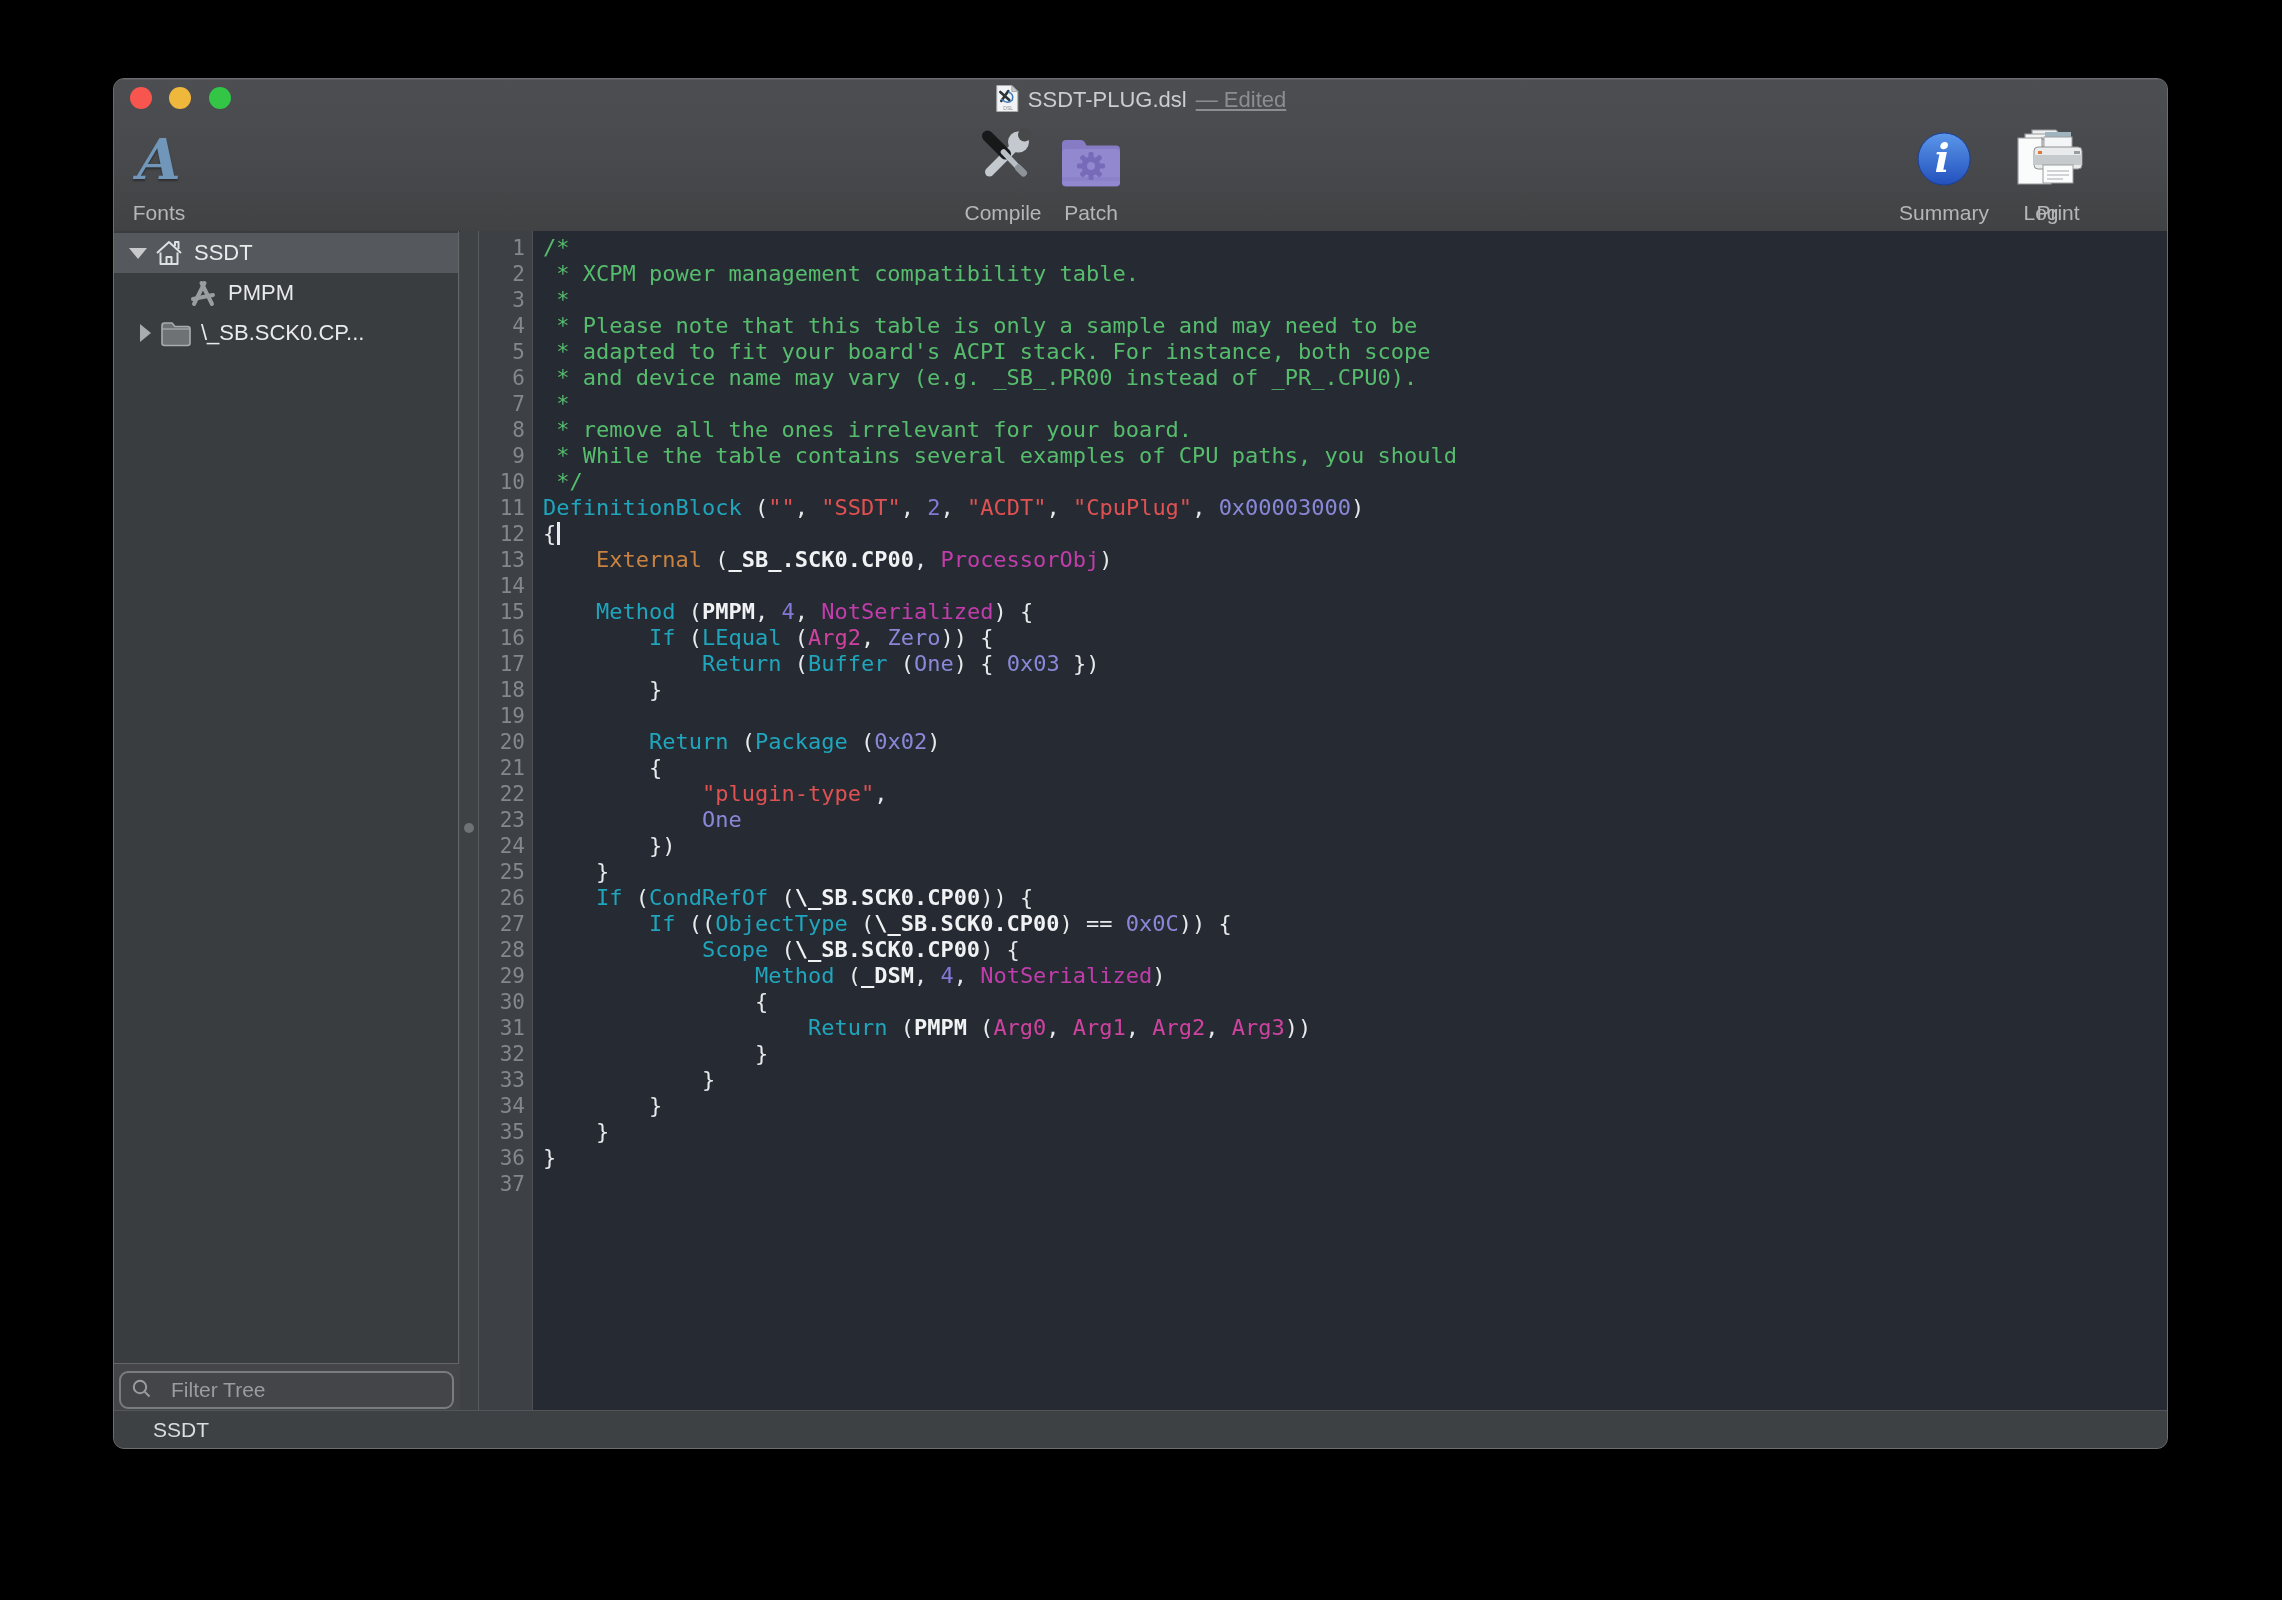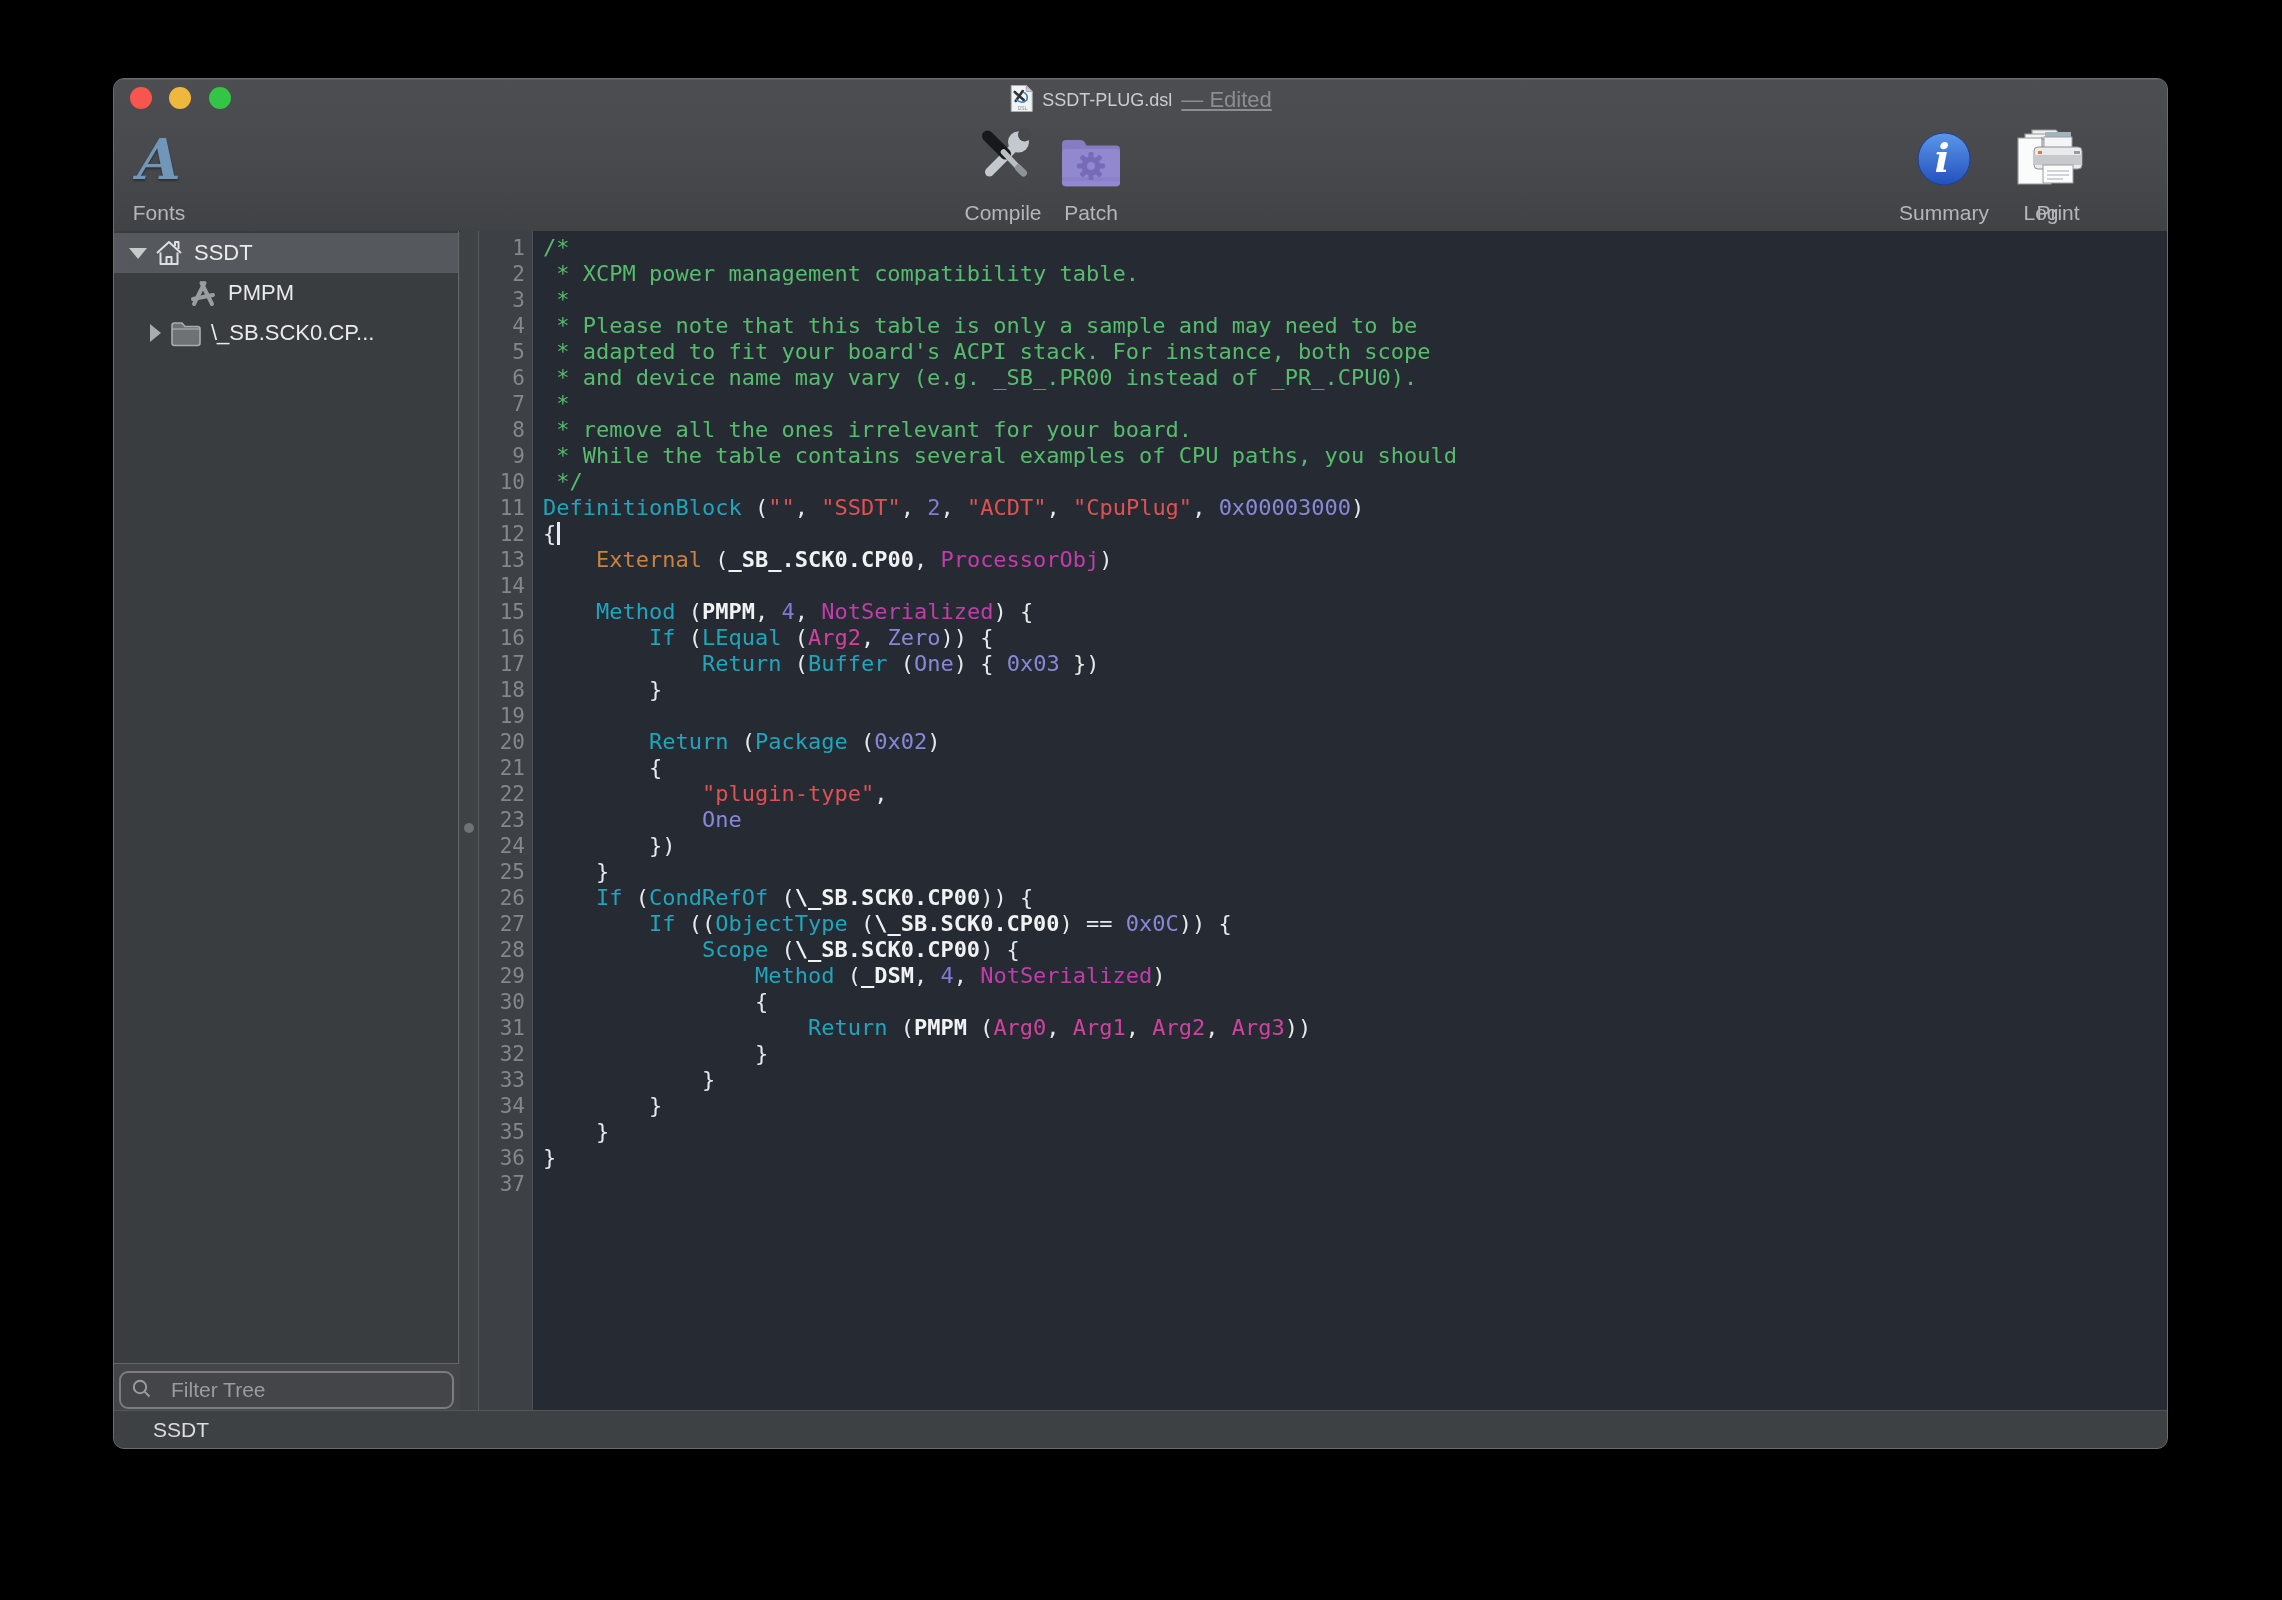--- a/index.html
+++ b/index.html
@@ -11,21 +11,21 @@
   
   .header{position:absolute;left:0;top:0;right:0;height:152px;
           background:linear-gradient(#4d4e51,#48494c 55%,#414244);
           border-bottom:1px solid #2a2b2c;box-shadow:inset 0 1px 0 rgba(255,255,255,.07);}
   .tl{position:absolute;top:8px;width:22px;height:22px;border-radius:50%;}
   .tl.red{left:16px;background:var(--tl-red);}
   .tl.yellow{left:55px;background:var(--tl-yellow);}
   .tl.green{left:95px;background:var(--tl-green);}
   .title-group{position:absolute;left:50%;top:0;transform:translateX(-50%);
                height:42px;display:flex;align-items:center;gap:9px;white-space:nowrap;}
-  .title-main{font-size:18px;color:#cbcdcf;text-align:center;}
+  .title-main{font-size:22px;color:#cbcdcf;text-align:center;}
   .title-edited{font-size:22px;color:#8b8e90;text-decoration:underline;}
   .tb-item{position:absolute;top:44px;transform:translateX(-50%);text-align:center;}
   .tb-icon{height:64px;display:flex;align-items:flex-end;justify-content:center;}
   .tb-label{font-size:21px;color:#b4b7b9;margin-top:14px;}
   .fonts-glyph{font-family:"DejaVu Serif",serif;font-style:italic;font-weight:bold;
                font-size:56px;line-height:56px;color:var(--fonts-blue);
                text-shadow:0 2px 2px rgba(0,0,0,.35);}
   
   .tree-panel{position:absolute;left:0;top:152px;width:345px;height:1133px;
               background:#3a3d40;border-right:1px solid #646669;
@@ -213,21 +213,21 @@
           <span class="disc none"></span>
           <span class="tree-icon">
   <svg width="32" height="30" viewBox="0 0 32 30" fill="none" stroke="#9a9da0" stroke-width="4" stroke-linecap="round">
     <path d="M7 26 L17.5 5"></path>
     <path d="M14.5 5 L25 26"></path>
     <path d="M6 21 L26 17"></path>
   </svg>
 </span>
           <span>PMPM</span>
         </div>
-        <div class="tree-row" style="padding-left: 29px;">
+        <div class="tree-row" style="padding-left: 19px;">
           <span class="disc collapsed">
             <i></i>
           </span>
           <span class="tree-icon">
   <svg width="32" height="27" viewBox="0 0 32 27">
     <path d="M2 5.5 q0-2.5 2.5-2.5 h7.5 l3 3.5 h12.5 q2.5 0 2.5 2.5 v14 q0 2.5 -2.5 2.5 h-23 q-2.5 0 -2.5 -2.5 z" fill="#6f7275" stroke="#a9acaf" stroke-width="1.6"></path>
     <path d="M2 9 h28" stroke="#a9acaf" stroke-width="1.2"></path>
   </svg>
 </span>
           <span>\_SB.SCK0.CP...</span>

